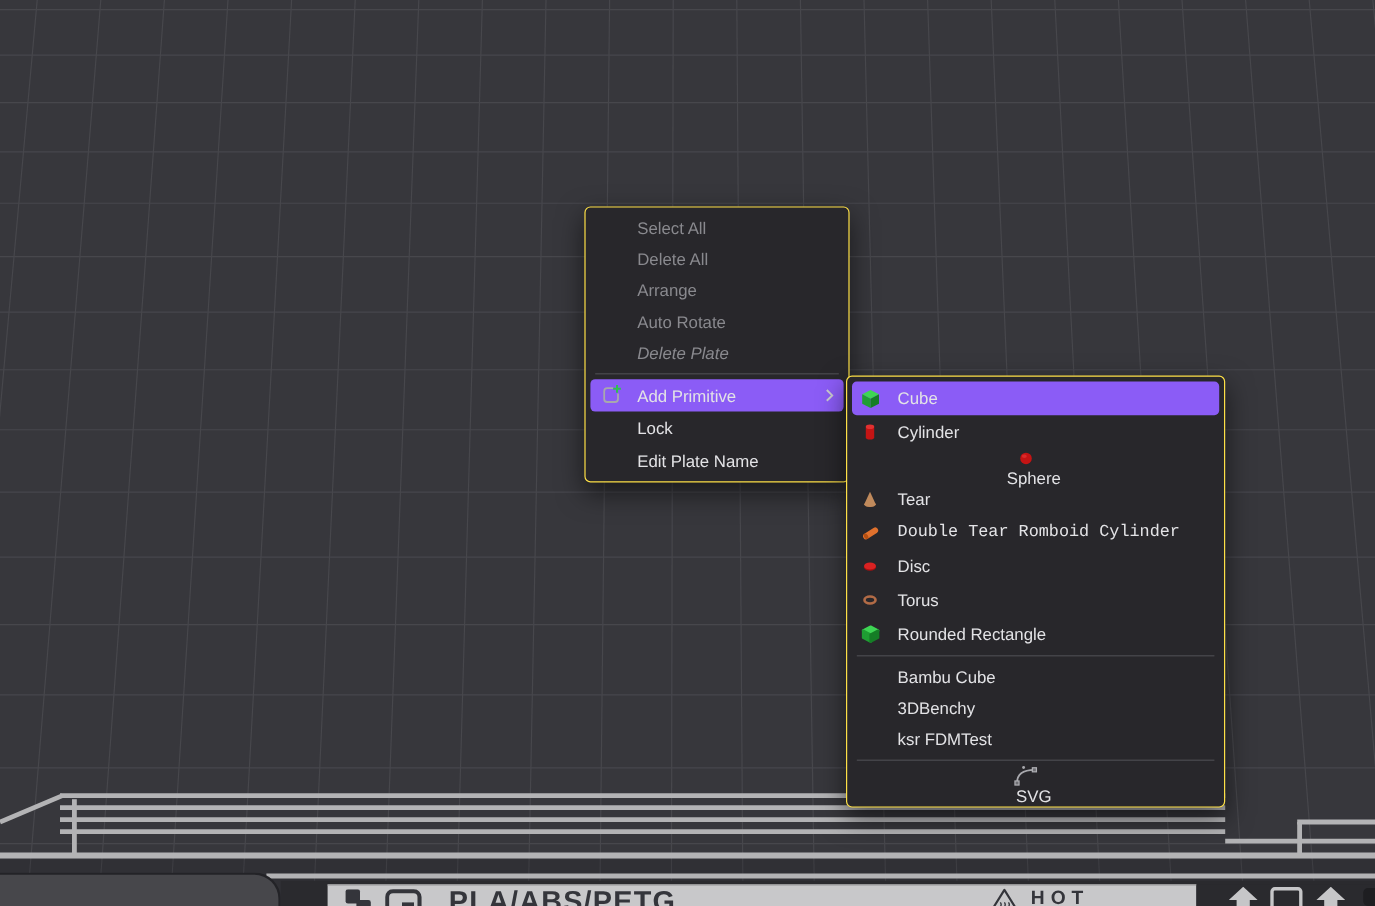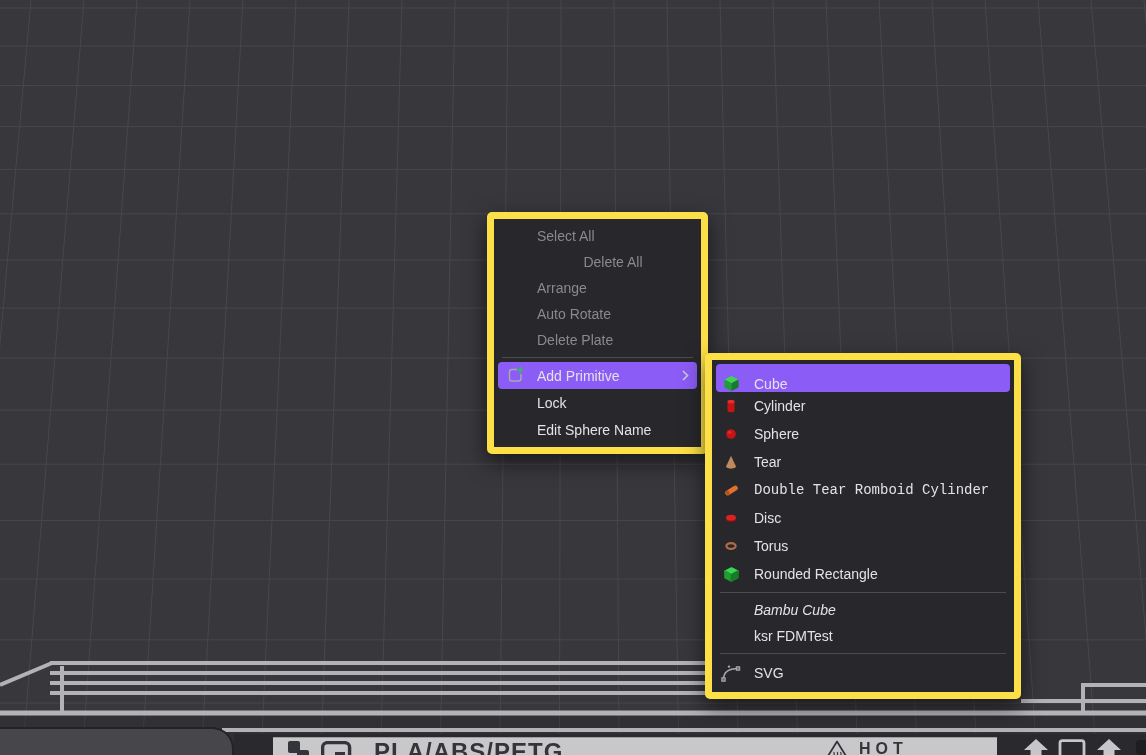--- a/index.html
+++ b/index.html
@@ -5,22 +5,22 @@
   html,body{margin:0;padding:0;background:#222;}
   .stage{
     position:relative;width:1146px;height:755px;overflow:hidden;
     background:#37373c;font-family:"Liberation Sans",sans-serif;
     -webkit-font-smoothing:antialiased;
   }
   #scene-svg{position:absolute;left:0;top:0;z-index:0;}
 
   
   .menu{
-    position:absolute;background:#28272b;border:7px solid #fde047;border-radius:5px;
-    box-shadow:0 8px 22px rgba(0,0,0,.55);padding:4px 0;box-sizing:border-box;z-index:10;margin-top:40px;
+    position:absolute;background:#28272b;border:1px solid #fde047;border-radius:5px;
+    box-shadow:0 8px 22px rgba(0,0,0,.55);padding:4px 0;box-sizing:border-box;z-index:10;
   }
   #context-menu{left:487px;top:172px;width:221px;}
   #submenu{left:705px;top:313px;width:316px;}
   .menu-item{
     display:flex;align-items:center;margin:0 4px;padding:0 8px 0 5px;border-radius:4px;
     color:#e3e3e6;font-size:14px;white-space:nowrap;cursor:default;
   }
   .menu-item.disabled{color:#89898e;}
   .menu-item.highlight{background:#8b5cf6;}
   .menu-item .ico{display:flex;align-items:center;justify-content:center;flex:none;}
@@ -148,33 +148,33 @@
       <path d="M13 0 L25 11 H18.5 V22 H7.5 V11 H1 Z" fill="#c6c6c8"></path>
     </svg>
   </div>
   <div class="corner-blob"></div>
 
   <div class="menu" id="context-menu">
       <div class="menu-item disabled" style="height: 26px;">
         <span class="ico"></span>
         <span class="lab">Select All</span>
       </div>
-      <div class="menu-item disabled" style="height: 26px; justify-content: center;">
+      <div class="menu-item disabled" style="height: 26px;">
         <span class="ico"></span>
         <span class="lab">Delete All</span>
       </div>
       <div class="menu-item disabled" style="height: 26px; align-items: center;">
         <span class="ico"></span>
         <span class="lab">Arrange</span>
       </div>
       <div class="menu-item disabled" style="height: 26px;">
         <span class="ico"></span>
         <span class="lab">Auto Rotate</span>
       </div>
-      <div class="menu-item disabled" style="height: 26px;">
+      <div class="menu-item disabled" style="height: 26px; font-style: italic;">
         <span class="ico"></span>
         <span class="lab">Delete Plate</span>
       </div>
       <div class="sep"></div>
       <div class="menu-item highlight" style="height: 27px;">
         <span class="ico">
           <svg width="19" height="19" viewBox="0 0 19 19">
       <path d="M11 3.5 H6 a2.5 2.5 0 0 0 -2.5 2.5 v6.5 a2.5 2.5 0 0 0 2.5 2.5 h6.5 a2.5 2.5 0 0 0 2.5 -2.5 V8" fill="none" stroke="#a8a8ad" stroke-width="1.5"></path>
       <path d="M14.2 0.8 v6.4 M11 4 h6.4" stroke="#2fbf53" stroke-width="1.7"></path>
     </svg>
@@ -185,44 +185,44 @@
   <polyline points="1,1 5.5,5.5 1,10" fill="none" stroke="#cacace" stroke-width="1.6"></polyline>
           </svg>
         </span>
       </div>
       <div class="menu-item" style="height: 27px;">
         <span class="ico"></span>
         <span class="lab">Lock</span>
       </div>
       <div class="menu-item" style="height: 27px;">
         <span class="ico"></span>
-        <span class="lab">Edit Sphere Name</span>
+        <span class="lab">Edit Plate Name</span>
       </div>
     </div>
   <div class="menu" id="submenu">
-      <div class="menu-item highlight" style="height: 28px; align-items: flex-end;">
+      <div class="menu-item highlight" style="height: 28px;">
         <span class="ico">
           <svg width="17" height="17" viewBox="0 0 17 17">
       <path d="M8.5 1 L15.5 4.6 L8.5 8.2 L1.5 4.6 Z" fill="#3ed554"></path>
       <path d="M1.5 4.6 L8.5 8.2 L8.5 16 L1.5 12.4 Z" fill="#1f9e33"></path>
       <path d="M15.5 4.6 L8.5 8.2 L8.5 16 L15.5 12.4 Z" fill="#157d26"></path>
     </svg>
         </span>
         <span class="lab">Cube</span>
       </div>
       <div class="menu-item" style="height: 28px;">
         <span class="ico">
           <svg width="16" height="16" viewBox="0 0 16 16">
       <path d="M4.5 3.6 V12.4 A3.5 1.9 0 0 0 11.5 12.4 V3.6 Z" fill="#c41414"></path>
       <ellipse cx="8" cy="3.6" rx="3.5" ry="1.9" fill="#e23030"></ellipse>
     </svg>
         </span>
         <span class="lab">Cylinder</span>
       </div>
-      <div class="menu-item" style="height: 28px;">
+      <div class="menu-item" style="height: 28px; flex-direction: column;">
         <span class="ico">
           <svg width="16" height="16" viewBox="0 0 16 16">
       <circle cx="8" cy="8" r="4.8" fill="#c41414"></circle>
       <ellipse cx="6.6" cy="6.2" rx="2.1" ry="1.5" fill="#e23030" opacity=".8"></ellipse>
     </svg>
         </span>
         <span class="lab">Sphere</span>
       </div>
       <div class="menu-item" style="height: 28px;">
         <span class="ico">
@@ -265,30 +265,34 @@
         <span class="ico">
           <svg width="17" height="17" viewBox="0 0 17 17">
       <path d="M8.5 2.2 L14.8 5.5 L8.5 8.8 L2.2 5.5 Z" fill="#3ed554" stroke="#3ed554" stroke-width="2" stroke-linejoin="round"></path>
       <path d="M2.2 5.5 L8.5 8.8 L8.5 14.8 L2.2 11.5 Z" fill="#1f9e33" stroke="#1f9e33" stroke-width="2" stroke-linejoin="round"></path>
       <path d="M14.8 5.5 L8.5 8.8 L8.5 14.8 L14.8 11.5 Z" fill="#157d26" stroke="#157d26" stroke-width="2" stroke-linejoin="round"></path>
     </svg>
         </span>
         <span class="lab">Rounded Rectangle</span>
       </div>
       <div class="sep"></div>
-      <div class="menu-item" style="height: 26px; font-style: italic;">
+      <div class="menu-item" style="height: 26px;">
         <span class="ico"></span>
         <span class="lab">Bambu Cube</span>
       </div>
       <div class="menu-item" style="height: 26px;">
         <span class="ico"></span>
+        <span class="lab">3DBenchy</span>
+      </div>
+      <div class="menu-item" style="height: 26px;">
+        <span class="ico"></span>
         <span class="lab">ksr FDMTest</span>
       </div>
       <div class="sep"></div>
-      <div class="menu-item" style="height: 30px;">
+      <div class="menu-item" style="height: 30px; flex-direction: column;">
         <span class="ico">
           <svg width="20" height="17" viewBox="0 0 20 17">
       <path d="M2.5 14.5 C2.5 7 7 3.5 17 3.5" fill="none" stroke="#a8a8ad" stroke-width="1.5"></path>
       <rect x="0.8" y="12.8" width="3.4" height="3.4" fill="#6e6e73" stroke="#b0b0b5" stroke-width="1"></rect>
       <rect x="15.3" y="1.8" width="3.4" height="3.4" fill="#6e6e73" stroke="#b0b0b5" stroke-width="1"></rect>
       <circle cx="8" cy="1.6" r="1.2" fill="#a8a8ad"></circle>
     </svg>
         </span>
         <span class="lab">SVG</span>
       </div>

